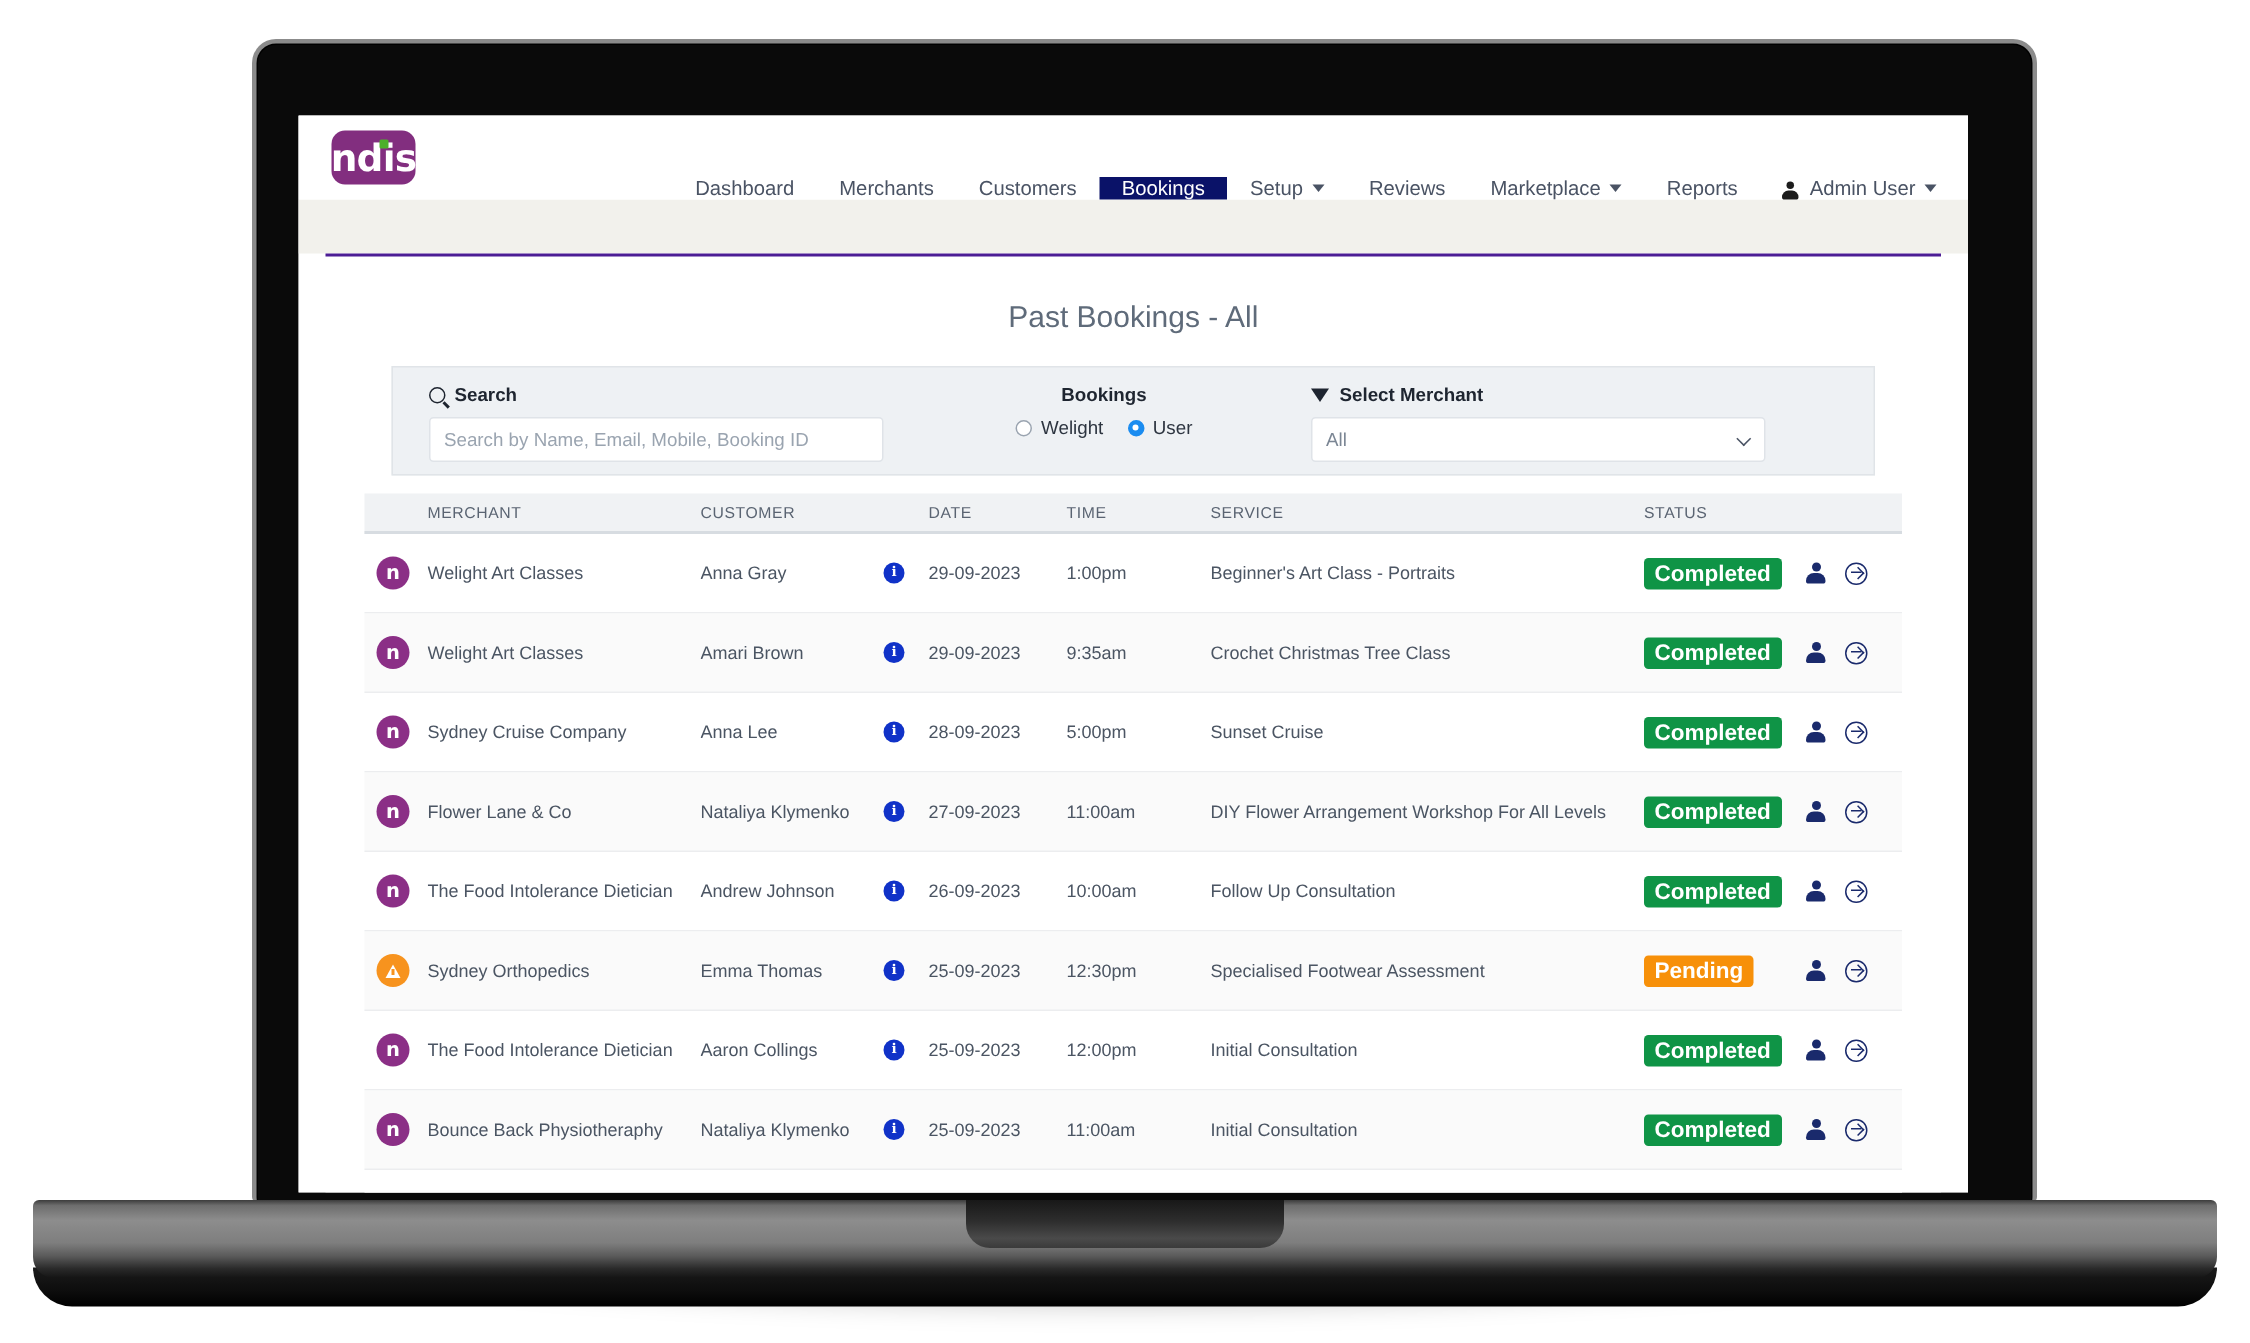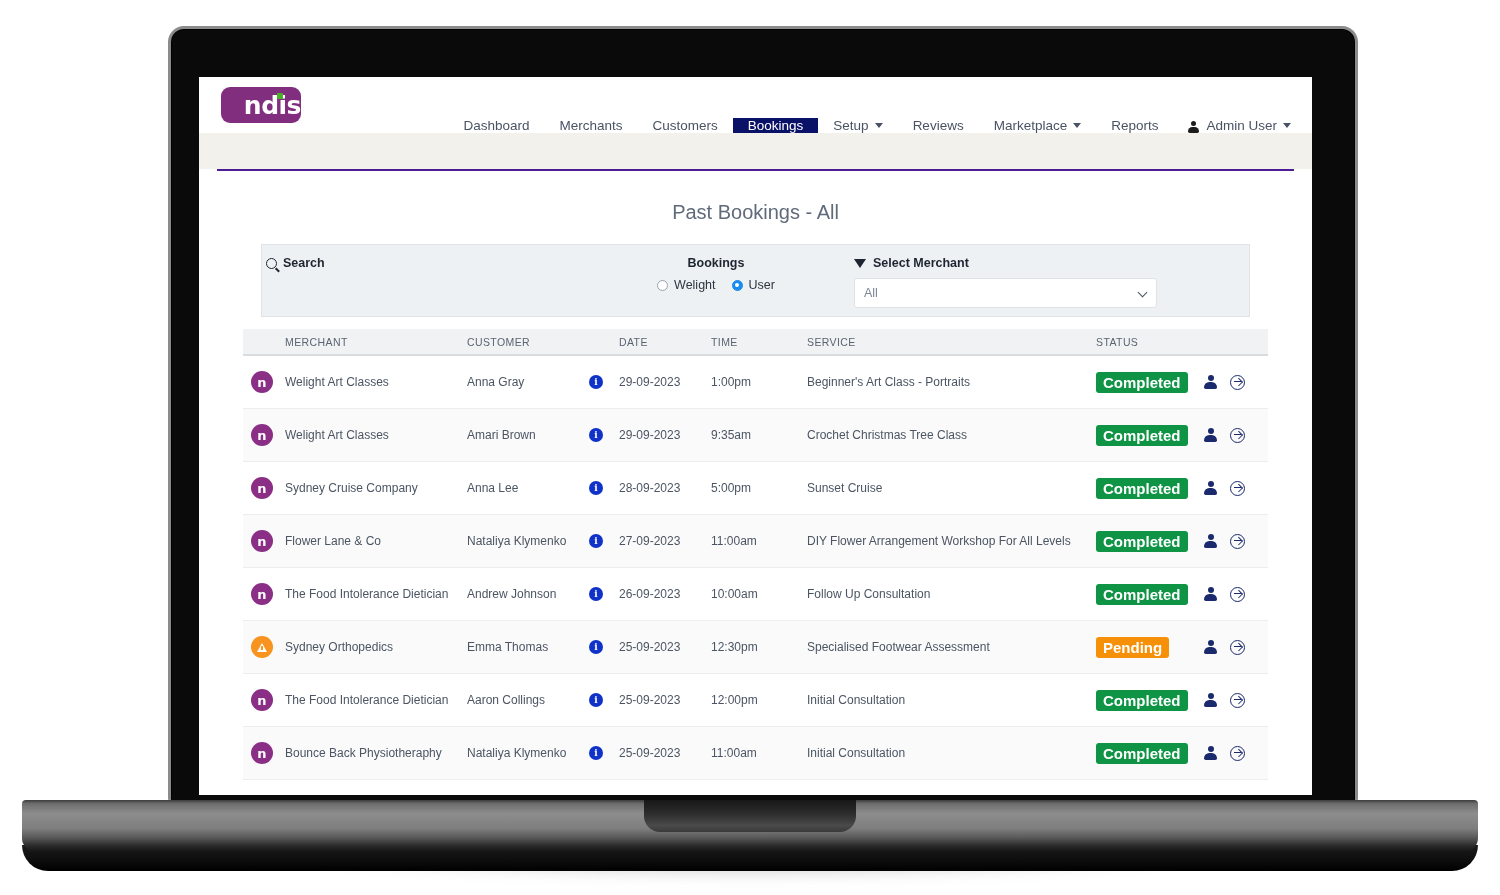--- a/index.html
+++ b/index.html
@@ -71,25 +71,25 @@
 
   .navbar {
     height: 56px;
     background: #ffffff;
     display: flex;
     align-items: center;
     padding: 0 6px 0 18px;
     position: relative;
   }
   .logo {
-    width: 80px; height: 36px;
+    width: 56px; height: 36px;
     background: #822e7f;
     border-radius: 9px;
     position: relative;
-    display: flex; align-items: center; justify-content: flex-end;
+    display: flex; align-items: center; justify-content: center;
     flex: 0 0 auto;
     margin-left: 4px;
   }
   .logo .logotext {
     color: #fff;
     font-size: 25px;
     font-weight: bold;
     letter-spacing: -0.5px;
     line-height: 1;
     font-family: "DejaVu Sans", sans-serif;
@@ -167,21 +167,21 @@
   }
 
   
   .filter-panel {
     margin: 0 44px;
     background: #eef1f4;
     border: 1px solid #e0e4e8;
     height: 73px;
     display: flex;
     align-items: flex-start;
-    padding: 11px 14px 0 4px;
+    padding: 11px 14px 0 24px;
     position: relative;
   }
   .filter-col-search { width: 330px; }
   .filter-col-bookings { width: 240px; text-align: center; padding-top: 0; }
   .filter-col-merchant { flex: 1; padding-left: 18px;}
 
   .filter-label {
     font-size: 12.5px;
     font-weight: bold;
     color: #1e2530;
@@ -416,20 +416,21 @@
 
         <h1 class="page-title">Past Bookings - All</h1>
 
         <div class="filter-panel">
 
           <div class="filter-col-search">
             <div class="filter-label">
               <span class="search-glyph"></span>
               <span>Search</span>
             </div>
+            <input class="search-input" type="text" placeholder="Search by Name, Email, Mobile, Booking ID" style="">
           </div>
 
           <div class="filter-col-bookings">
             <div class="filter-label">Bookings</div>
             <div class="radio-row">
               <div class="radio-opt">
                 <span class="radio-dot"></span>
                 <span>Welight</span>
               </div>
               <div class="radio-opt checked">

